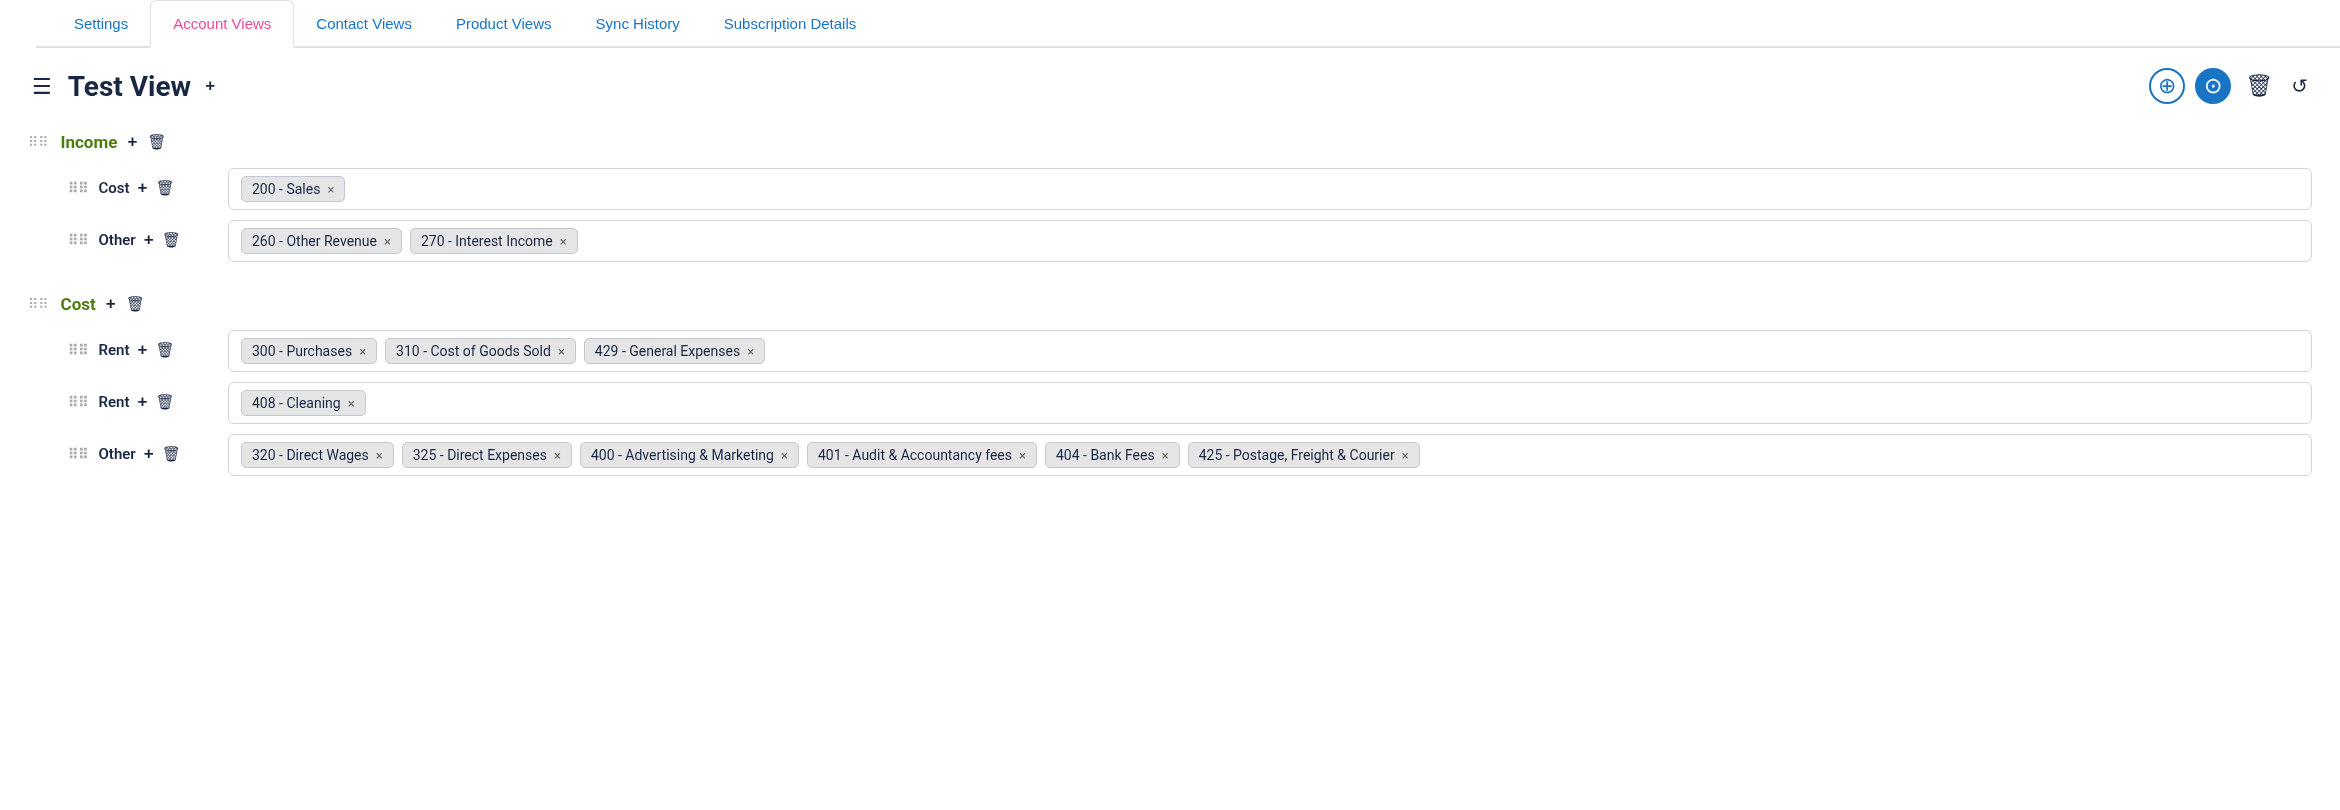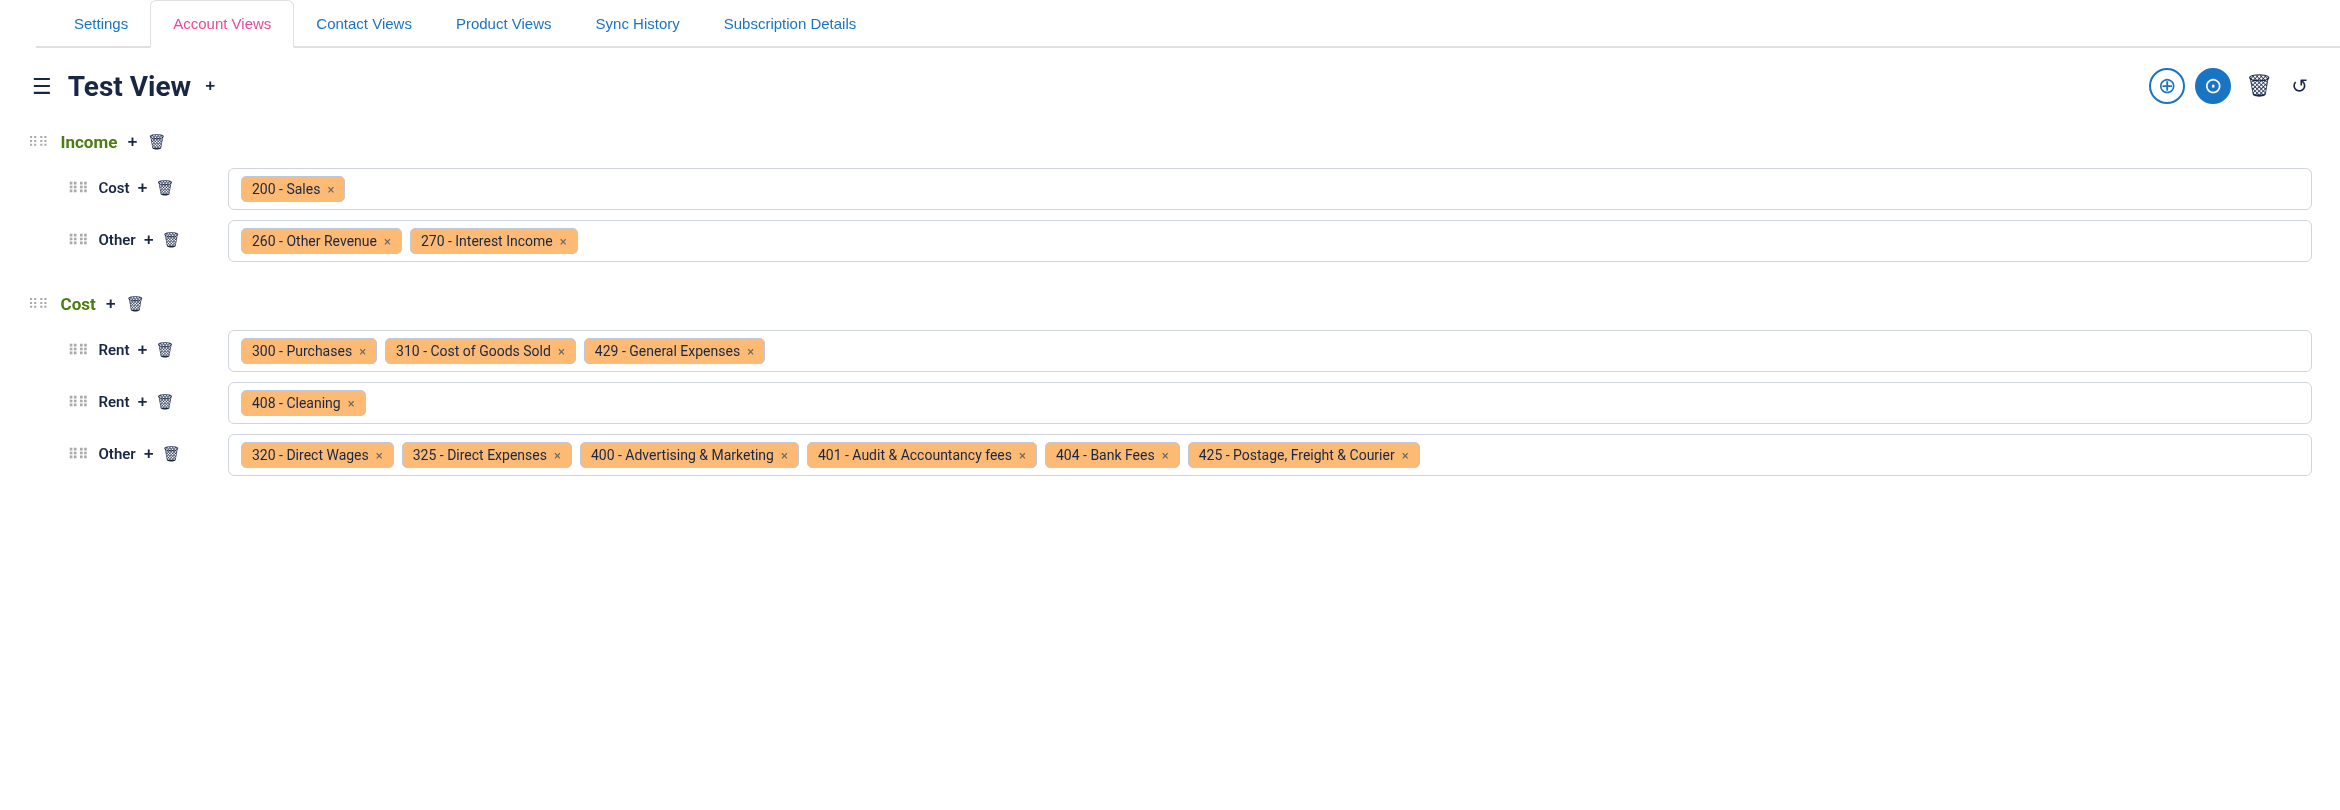--- a/index.html
+++ b/index.html
@@ -151,21 +151,21 @@
     
     .tag {
       display: flex;
       align-items: center;
       gap: 5px;
       border: 1.5px solid #c0c8d8;
       border-radius: 5px;
       padding: 3px 10px;
       font-size: 14px;
       color: #1a2744;
-      background: #fdba74;
+      background: #e5e5e5;
       white-space: nowrap;
     }
     .tag-close {
       cursor: pointer;
       font-size: 13px;
       color: #666;
       margin-left: 2px;
       font-weight: 400;
     }
   </style>

